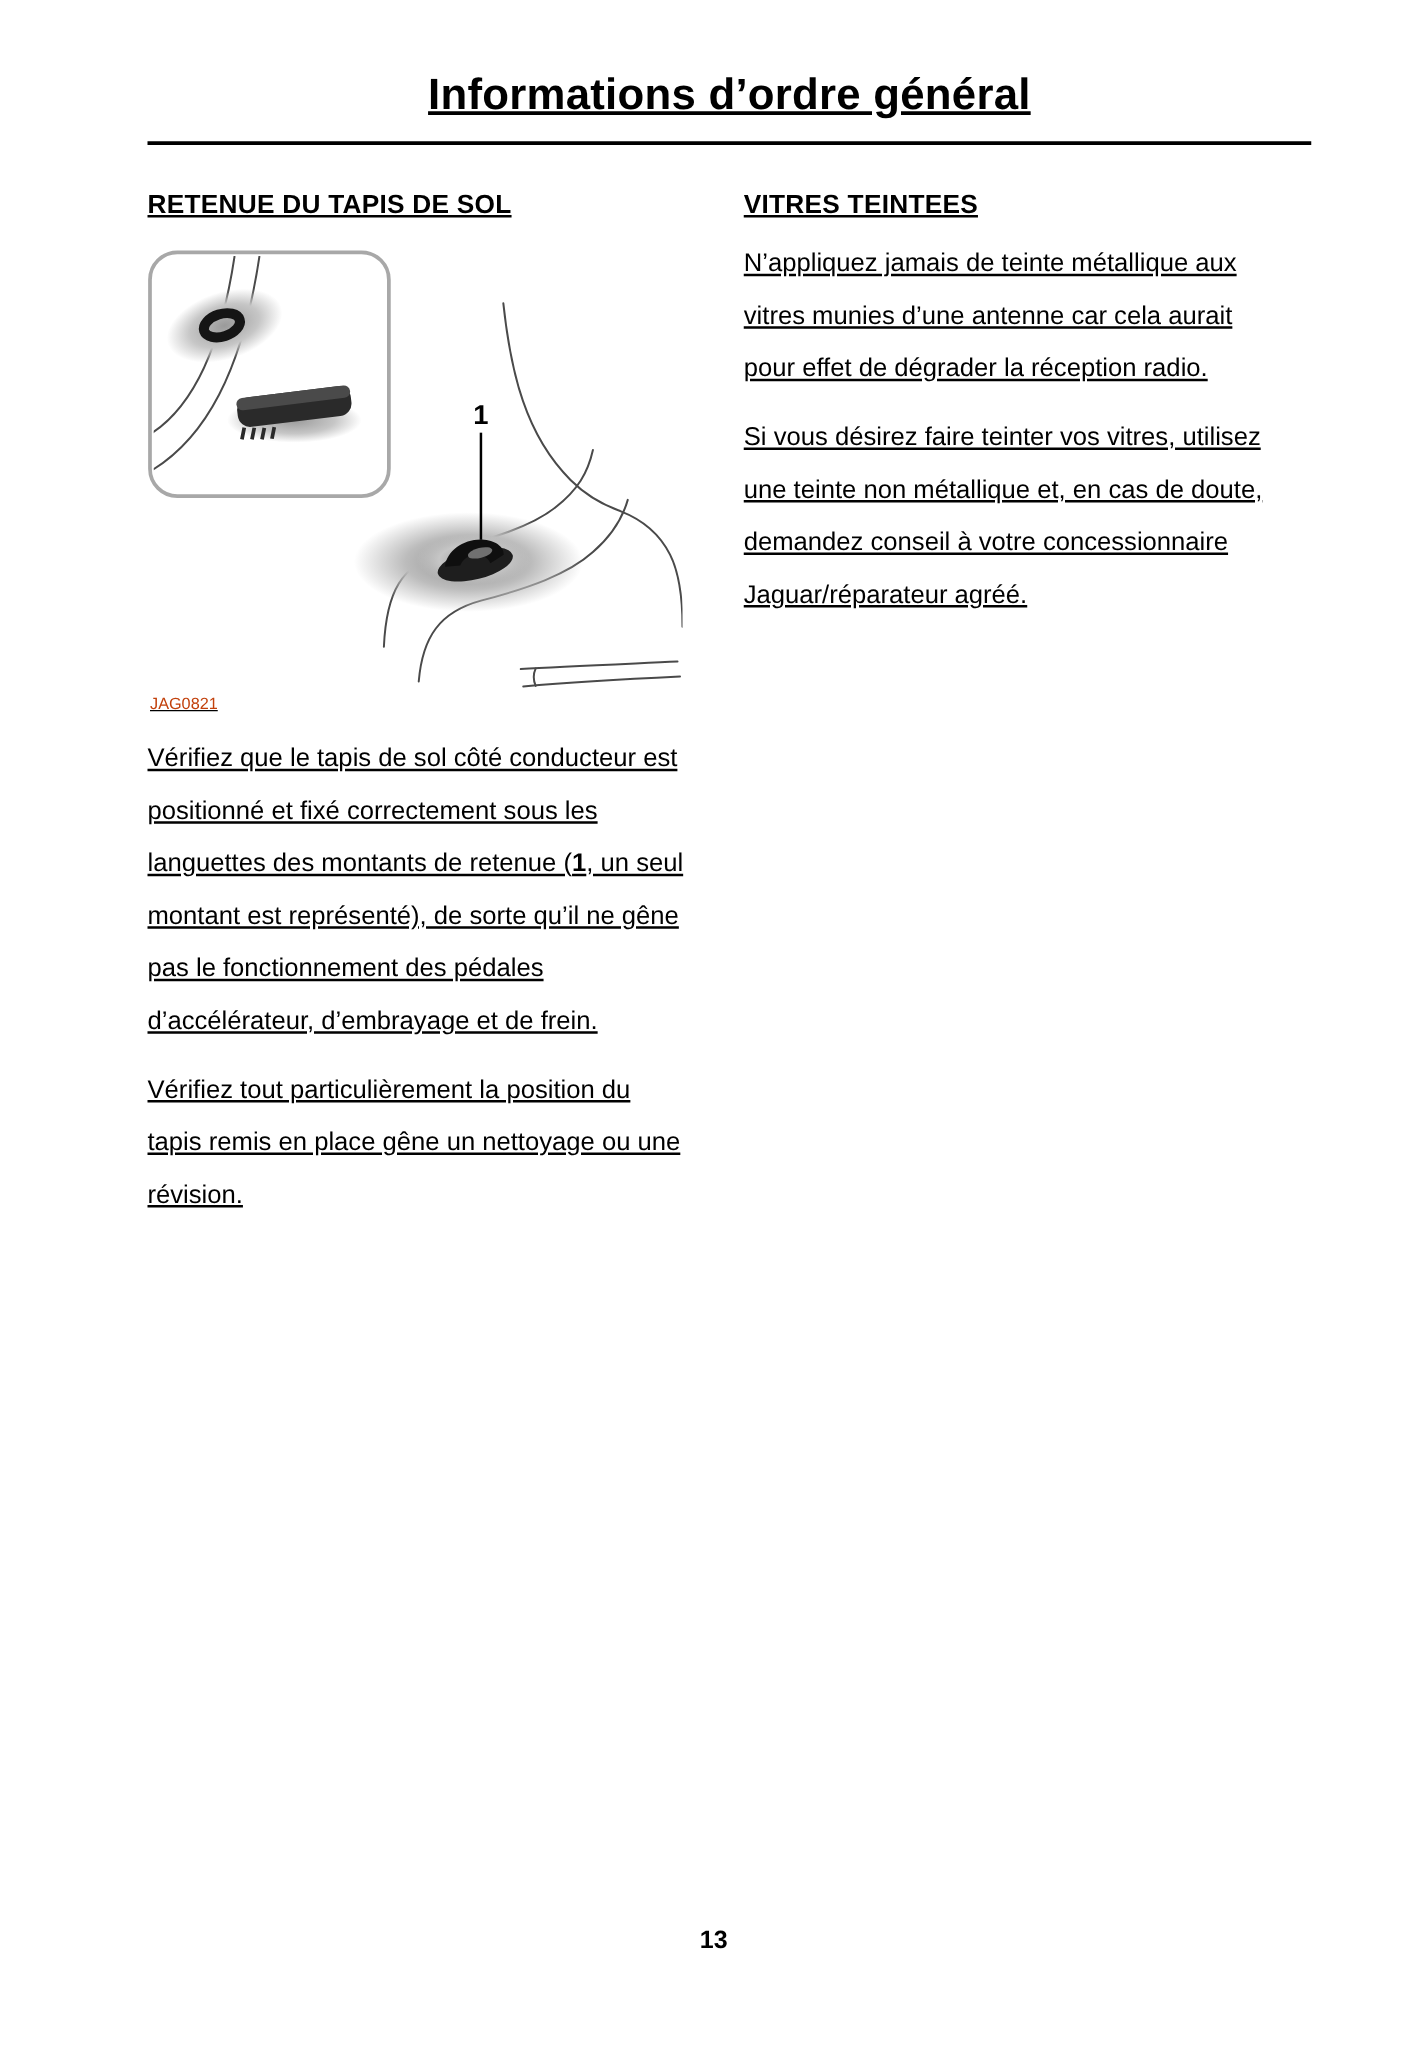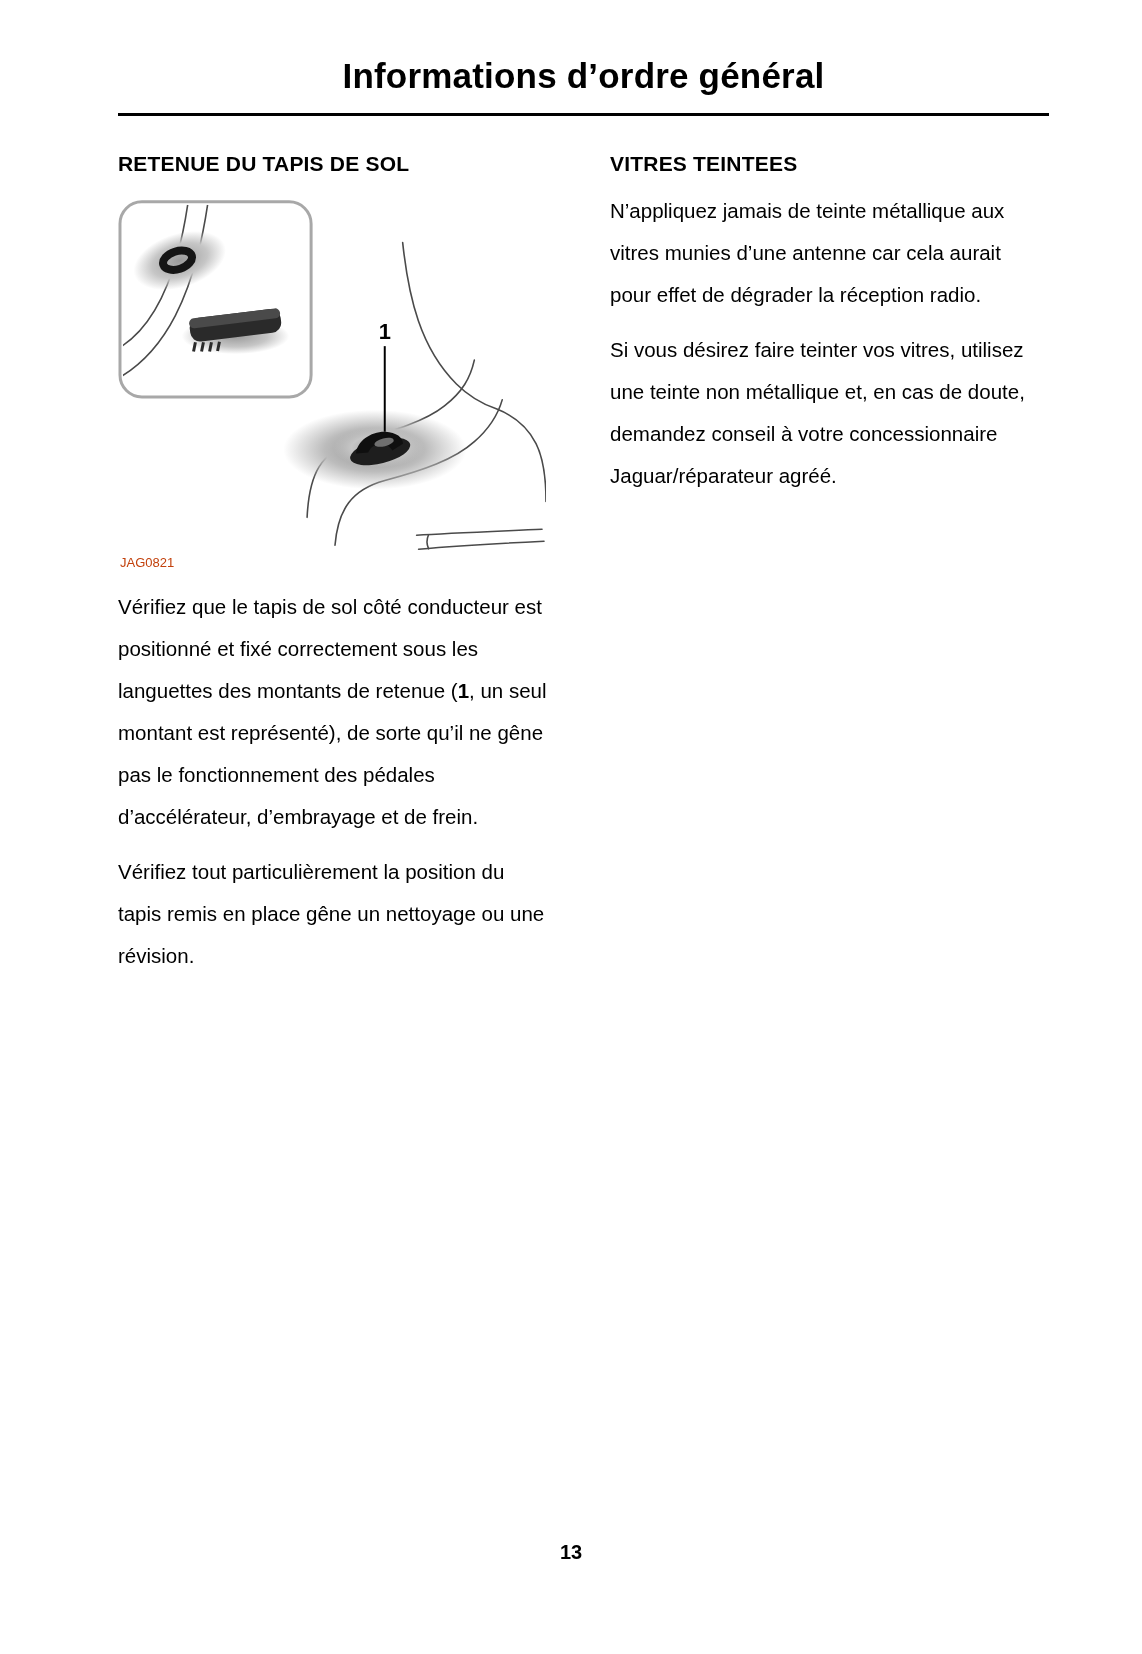--- a/index.html
+++ b/index.html
@@ -5,33 +5,33 @@
   * { margin: 0; padding: 0; box-sizing: border-box; }
   html, body { background: #ffffff; }
   body {
     width: 1142px;
     height: 1654px;
     position: relative;
     font-family: "Liberation Sans", sans-serif;
     color: #000;
     overflow: hidden;
   }
-  .page { padding: 56px 93px 0 118px; }
+  .page { padding: 56px 93px 0 118px; text-decoration: underline; }
   .title {
     text-align: center;
     font-size: 35px;
     font-weight: bold;
     letter-spacing: 0.2px;
   }
   .rule {
     border-top: 3px solid #000;
     margin-top: 17px;
     margin-bottom: 36px;
   }
-  .columns { display: flex; gap: 62px; }
+  .columns { display: flex; gap: 47px; }
   .col { width: 430px; }
   .col-heading {
     font-size: 21px;
     font-weight: bold;
     letter-spacing: 0.2px;
     margin-bottom: 16px;
   }
   .figure {
     position: relative;
     width: 428px;

